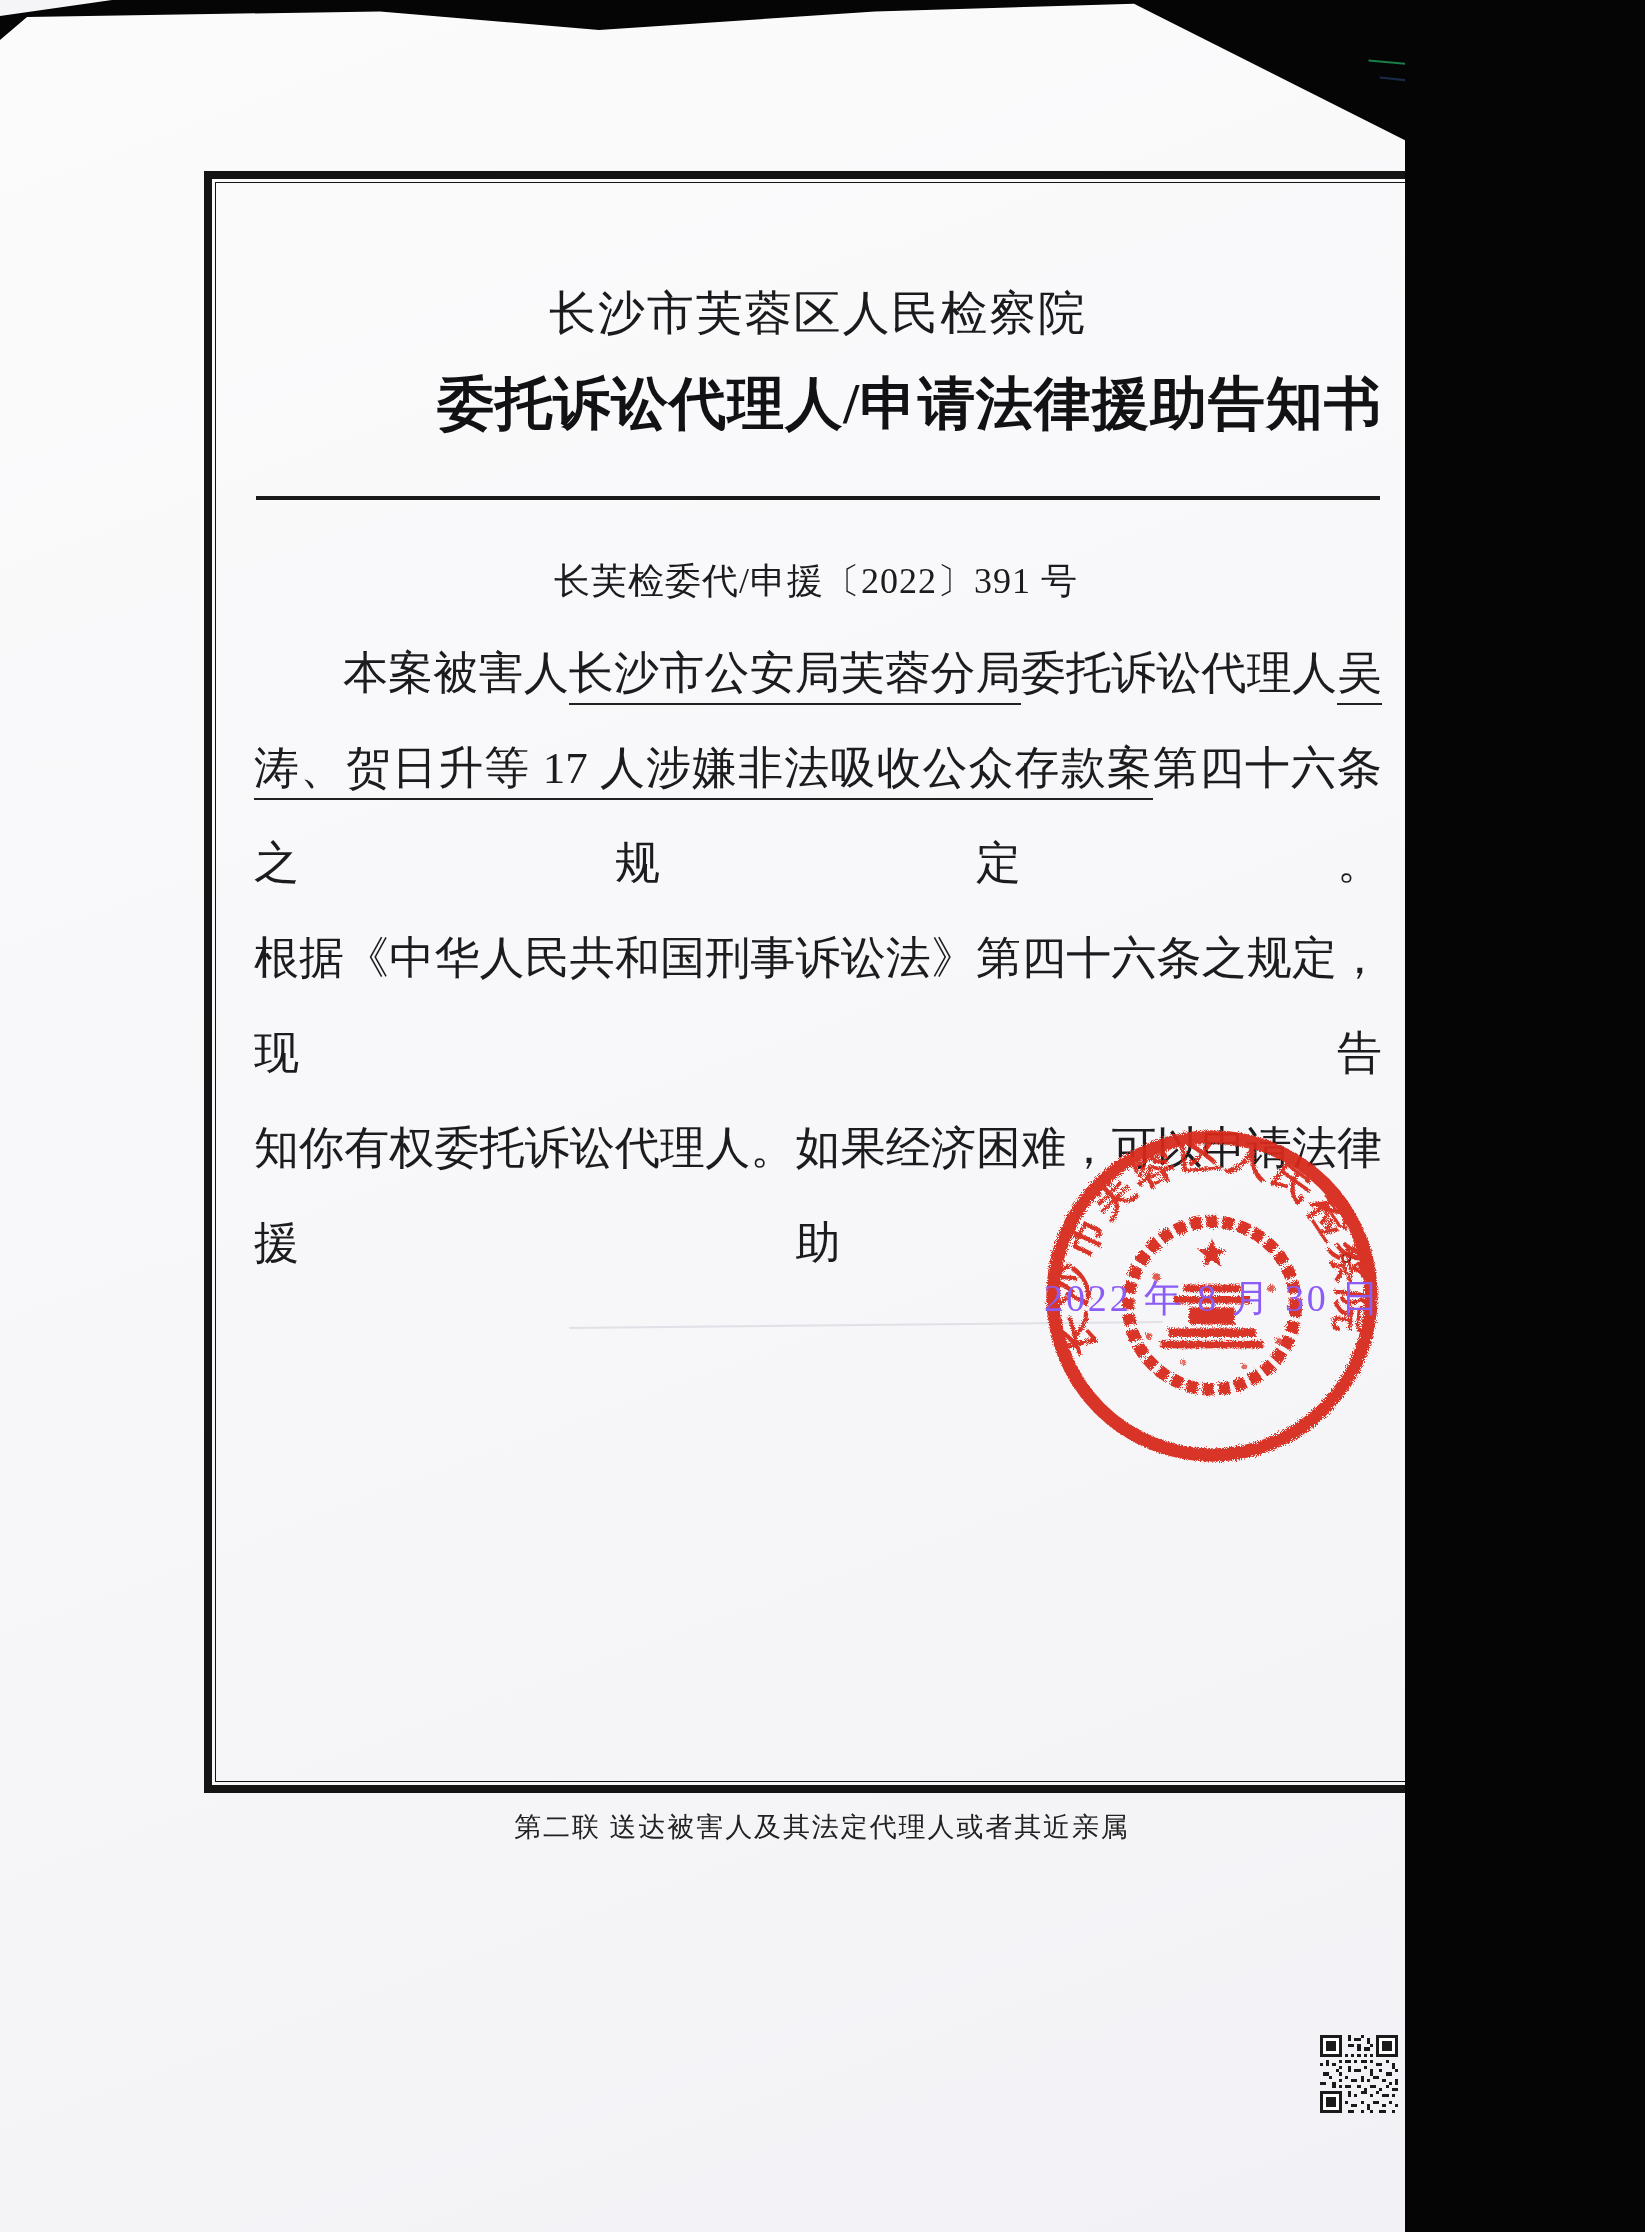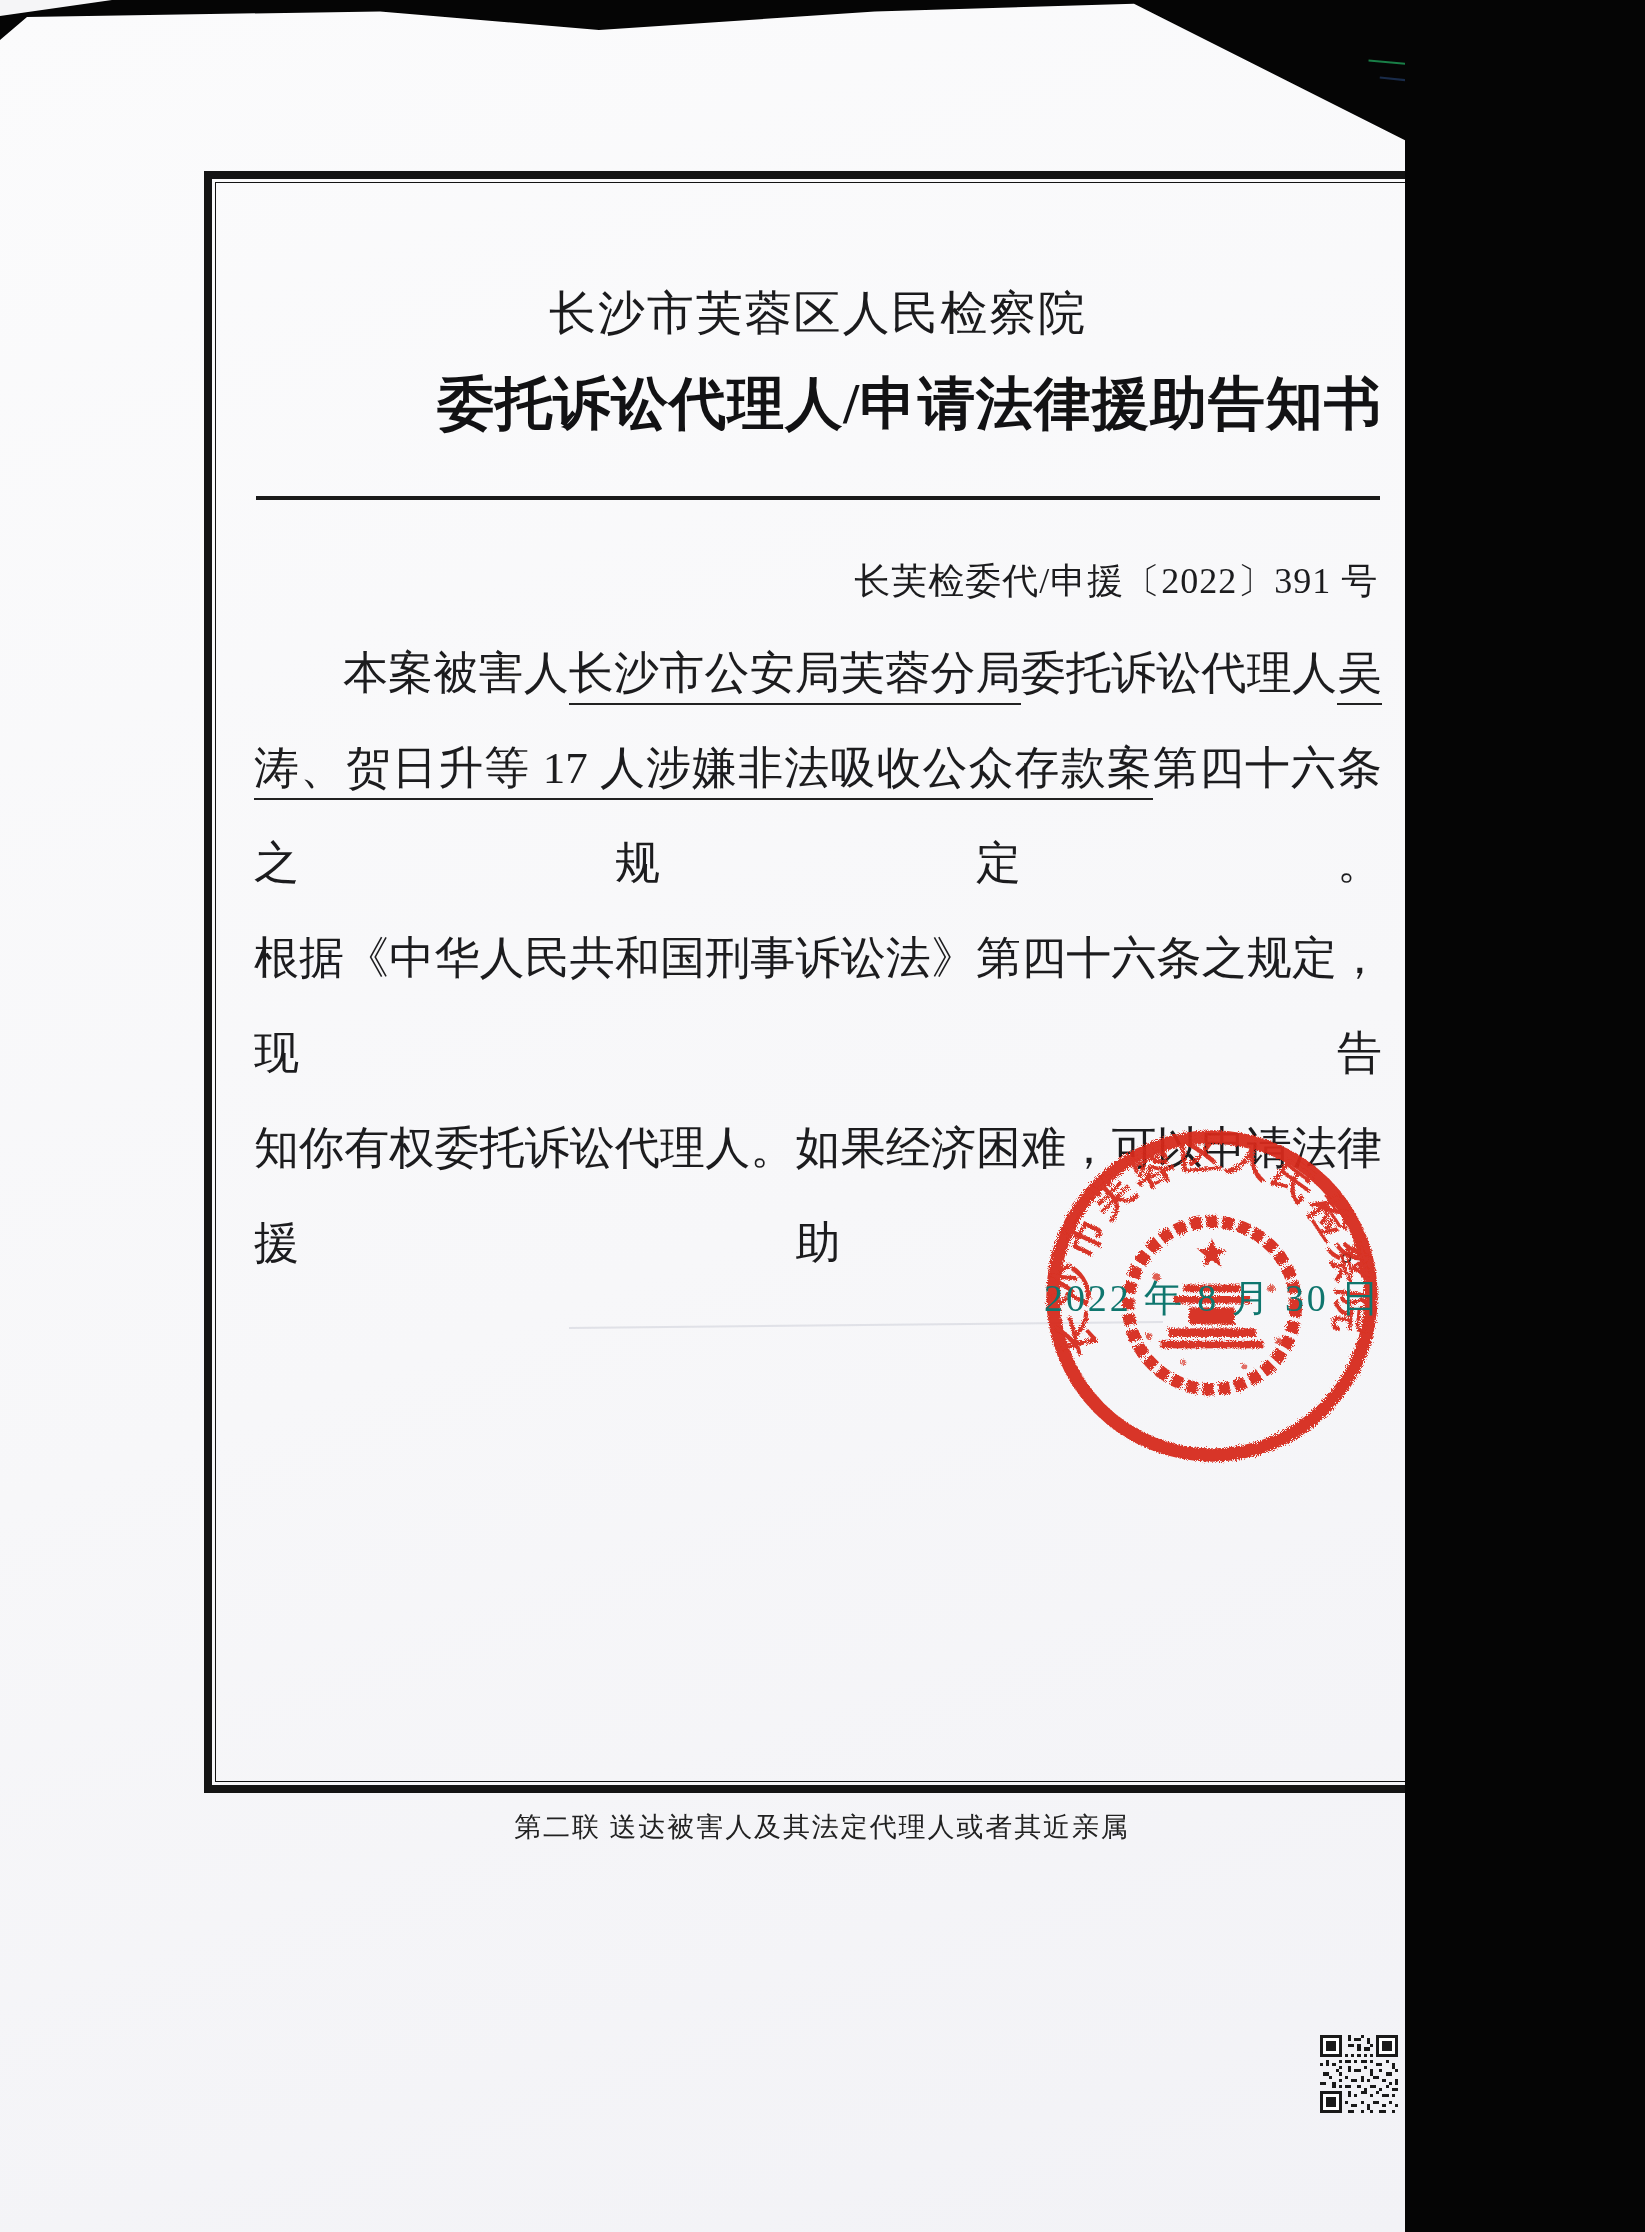--- a/index.html
+++ b/index.html
@@ -31,32 +31,32 @@
   .doc-box{position:absolute;left:204px;top:171px;width:1232px;height:1622px;
     border:8.6px solid #141414;box-sizing:border-box;}
   .doc-box-inner{position:absolute;inset:2.9px;border:1.9px solid #141414;
     box-sizing:border-box;padding:0 42px 0 38px;}
 
   .page-title{margin:99px 0 0;text-align:center;font-size:47px;font-weight:400;
     letter-spacing:1.9px;color:#1b1b1d;}
   .doc-subtitle{margin:21px 0 0;text-align:right;font-size:57px;font-weight:900;
     letter-spacing:1px;color:#121214;}
   .rule{margin:53px 1.9px 0 1.9px;height:3.8px;background:#1a1a1a;}
-  .doc-number{margin:59px 0 0;text-align:right;font-size:36px;letter-spacing:1px;
+  .doc-number{margin:59px 0 0;text-align:center;font-size:36px;letter-spacing:1px;
     padding-right:3.8px;line-height:44px;}
 
   .para{margin-top:23px;font-size:45px;line-height:95px;}
   .salutation{text-align:left;}
   .body-line{text-align:justify;text-align-last:justify;}
   .body-line.indent{text-indent:89px;}
   .ul{border-bottom:2.9px solid #222;padding-bottom:5.7px;}
 
   .seal{position:absolute;left:1033px;top:1117px;width:358px;height:358px;}
   .seal-date{position:absolute;left:1044px;top:1273px;font-size:38px;letter-spacing:2.9px;
-    color:#0f766e;white-space:nowrap;}
+    color:#8b5cf6;white-space:nowrap;}
   .footer-note{position:absolute;left:206px;top:1809px;width:1232px;text-align:center;
     font-size:27px;letter-spacing:1.9px;color:#222;}
   .qr{position:absolute;left:1320px;top:2035px;width:78px;height:78px;}
 </style>
 </head>
 <body>
 
 <div class="scan">
   <div class="paper"></div>
   <div class="corner-sliver"></div>

